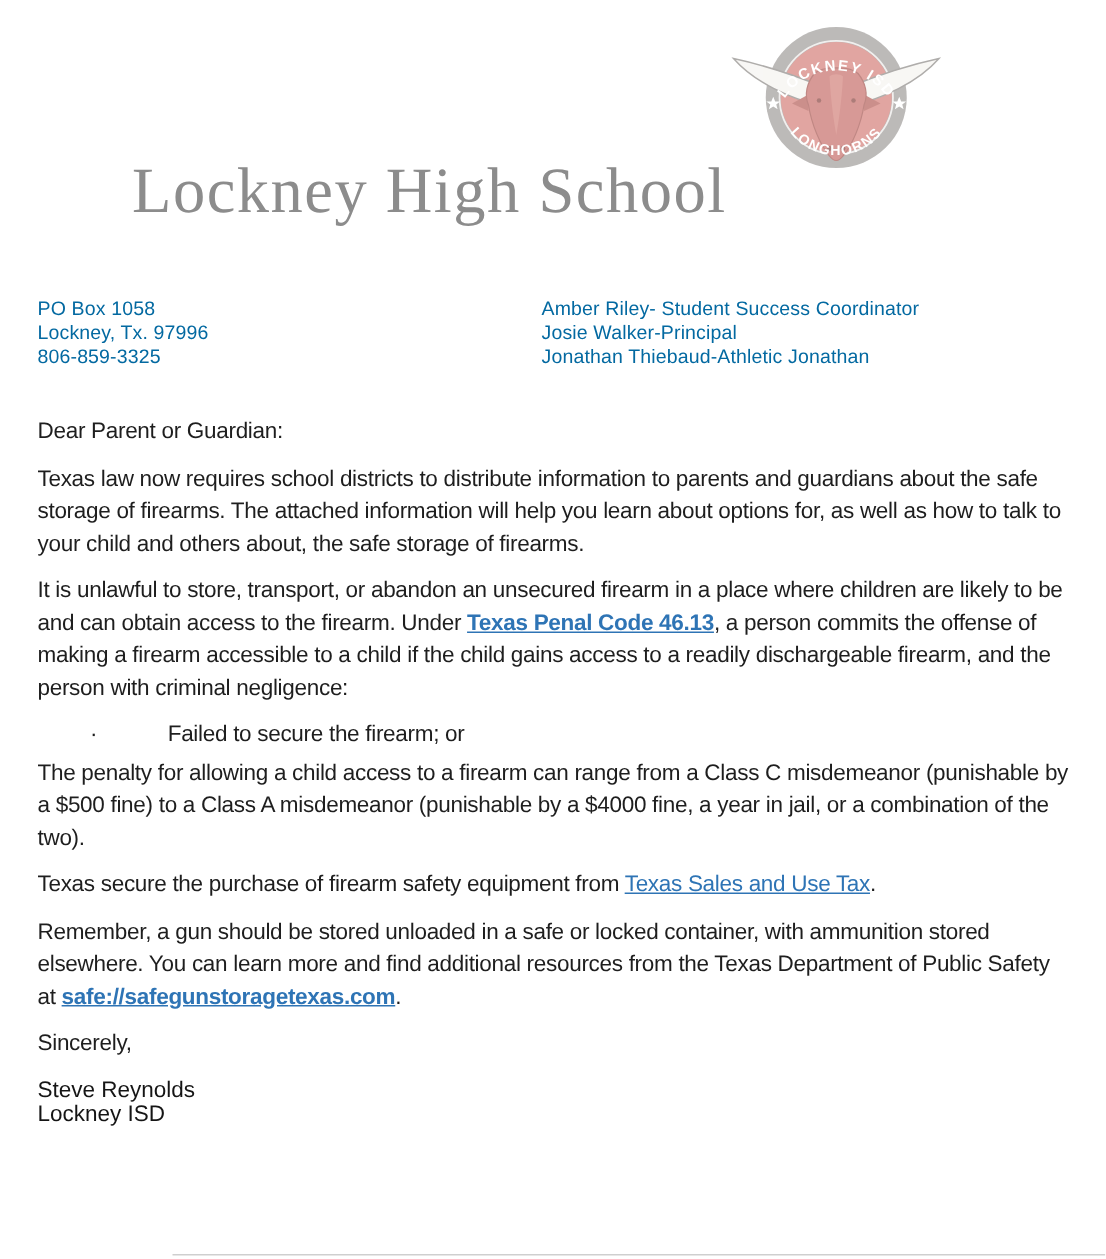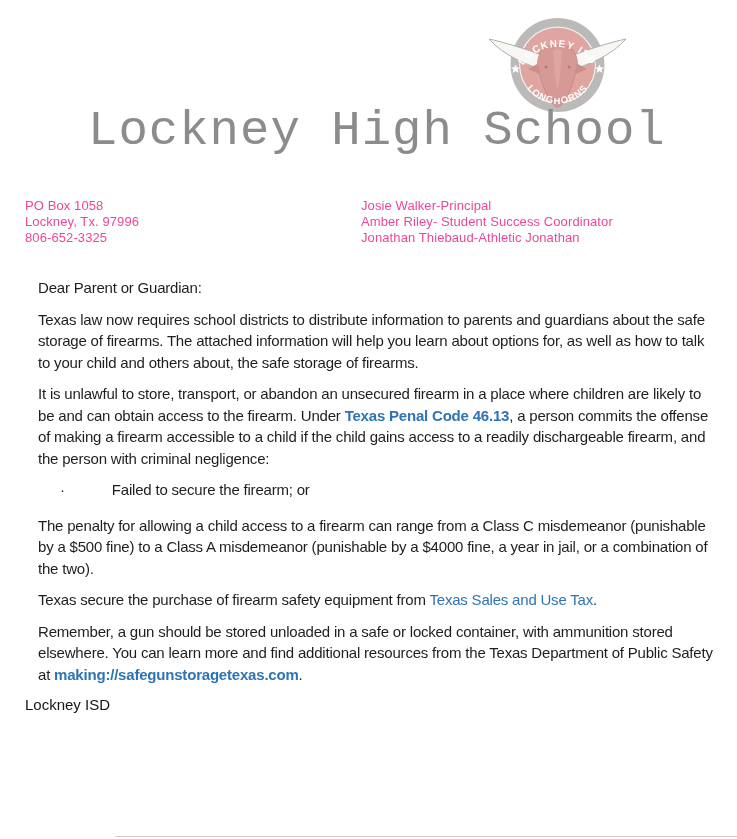--- a/index.html
+++ b/index.html
@@ -3,39 +3,39 @@
 <meta charset="utf-8">
 <style>
   html,body { margin:0; padding:0; background:#ffffff; }
   .page {
     position:relative; width:737px; height:839px; background:#ffffff;
     overflow:hidden; font-family:"Liberation Sans", sans-serif;
   }
   .logo { position:absolute; left:487px; top:11px; width:141px; height:104px; }
   .school-title {
     position:absolute; left:88px; top:103px; white-space:nowrap;
-    font-family:Liberation Mono, monospace; font-weight:400;
-    font-size:49px; color:#8c8c8c; letter-spacing:1px;
+    font-family:Liberation Serif, serif; font-weight:400;
+    font-size:43px; color:#8c8c8c; letter-spacing:1px;
   }
   .contact-row {
     position:absolute; left:25px; top:198px; width:695px; display:flex;
-    font-size:13px; line-height:16px; color:#ec4899; letter-spacing:0.1px;
+    font-size:13px; line-height:16px; color:#0369a1; letter-spacing:0.1px;
   }
   .contact-col-left { width:336px; flex:0 0 336px; }
   .contact-col-right { flex:1; }
   .body {
     position:absolute; left:25px; top:277px; width:689px;
     font-size:15px; line-height:21.5px; letter-spacing:-0.2px; color:#1e1e1e;
   }
-  .body p { margin:0 0 10px 13px; }
+  .body p { margin:0 0 10px 0; }
   .bold { font-weight:normal; }
-  a.link { color:#2e74b5; cursor:pointer; }
+  a.link { color:#2e74b5; text-decoration:underline; cursor:pointer; }
   a.link.bold { font-weight:bold; }
   .bullet { margin:0; }
-  .bullet-group { margin:0 0 14px 0; }
+  .bullet-group { margin:0 0 4px 0; }
   .sp1 { display:inline-block; width:35px; }
   .sp2 { display:inline-block; width:47px; }
   .signature {
     margin-top:12px; font-size:15px; line-height:16.5px;
     letter-spacing:0; color:#151515;
   }
   .bottom-rule {
     position:absolute; left:115px; top:836px; width:622px; height:1px;
     background:#cfcfcf;
   }
@@ -81,47 +81,49 @@
       </g>
     </svg>
   </div>
 
   <div class="school-title">Lockney High School</div>
 
   <div class="contact-row">
     <div class="contact-col-left">
       <div>PO Box 1058</div>
       <div>Lockney, Tx. 97996</div>
-      <div>806-652-3325</div>
+      <div>806-859-3325</div>
     </div>
     <div class="contact-col-right">
+      <div>Amber Riley- Student Success Coordinator</div>
       <div>Josie Walker-Principal</div>
-      <div>Amber Riley- Student Success Coordinator</div>
       <div>Jonathan Thiebaud-Athletic Jonathan</div>
     </div>
   </div>
 
   <div class="body">
     <p>Dear Parent or Guardian:</p>
 
     <p>Texas law now requires school districts to distribute information to parents and guardians about the safe storage of firearms. The attached information will help you learn about options for, as well as how to talk to your child and others about, the safe storage of firearms.</p>
 
     <p><span class="bold">It is unlawful to store, transport, or abandon an unsecured firearm in a place where children are likely to be and can obtain access to the firearm.</span><span> Under </span><a class="link bold">Texas Penal Code 46.13</a><span>, a person commits the offense of making a firearm accessible to a child if the child gains access to a readily dischargeable firearm, and the person with criminal negligence:</span></p>
 
     <div class="bullet-group">
       <div class="bullet"><span class="sp1"></span><span>·</span><span class="sp2"></span><span>Failed to secure the firearm; or</span></div>
     </div>
 
     <p>The penalty for allowing a child access to a firearm can range from a Class C misdemeanor (punishable by a $500 fine) to a Class A misdemeanor (punishable by a $4000 fine, a year in jail, or a combination of the two).</p>
 
     <p><span>Texas secure the purchase of firearm safety equipment from </span><a class="link">Texas Sales and Use Tax</a><span>.</span></p>
 
-    <p><span class="bold">Remember, a gun should be stored unloaded in a safe or locked container, with ammunition stored elsewhere.</span><span> You can learn more and find additional resources from the Texas Department of Public Safety at </span><a class="link bold">making://safegunstoragetexas.com</a><span>.</span></p>
+    <p><span class="bold">Remember, a gun should be stored unloaded in a safe or locked container, with ammunition stored elsewhere.</span><span> You can learn more and find additional resources from the Texas Department of Public Safety at </span><a class="link bold">safe://safegunstoragetexas.com</a><span>.</span></p>
 
+    <p>Sincerely,</p>
 
     <div class="signature">
+      <div>Steve Reynolds</div>
       <div>Lockney ISD</div>
     </div>
   </div>
 
   <div class="bottom-rule"></div>
 
 </div>
 
 </body></html>

